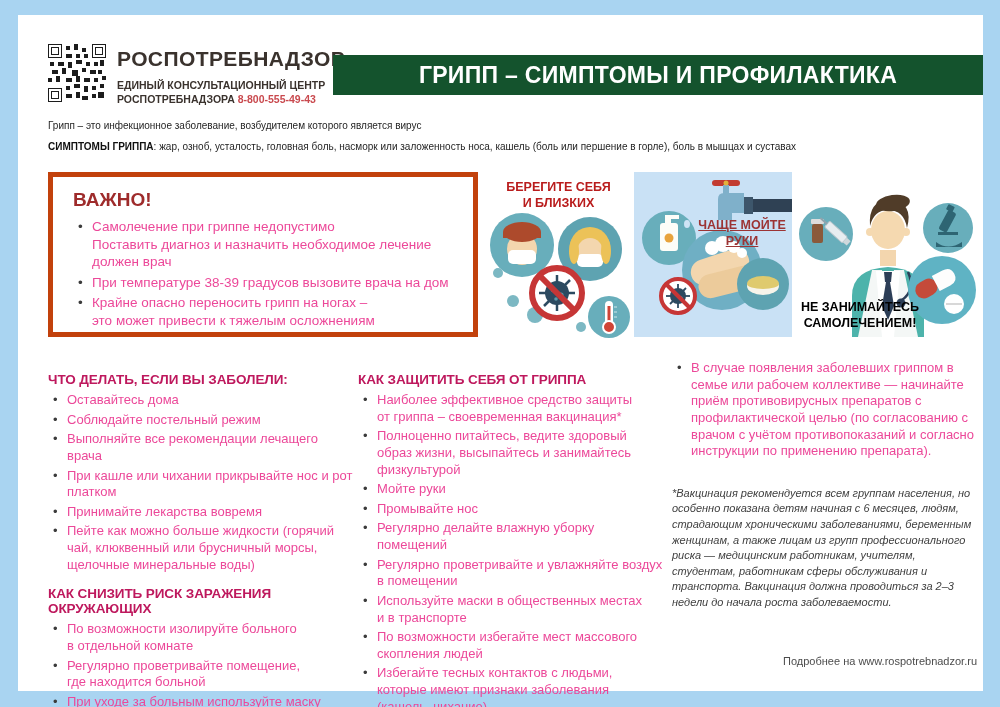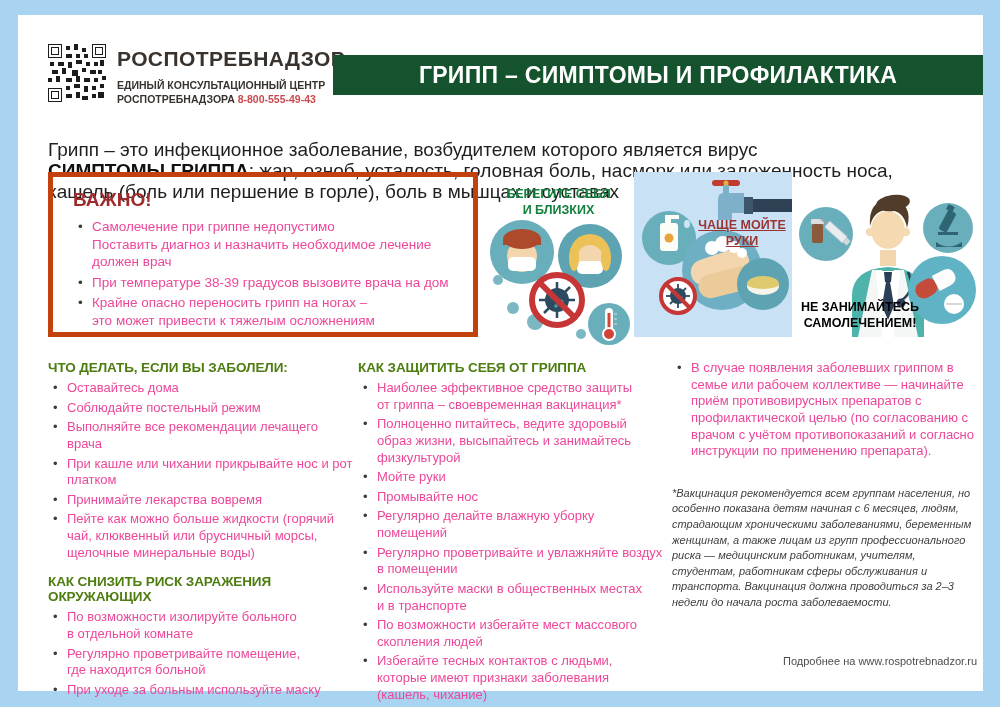--- a/index.html
+++ b/index.html
@@ -21,21 +21,21 @@
   .org-sub { font-size:10.5px; font-weight:bold; margin-top:7px; line-height:1.35; }
   .phone { color:#c9494e; }
   .banner {
     position:absolute; left:315px; top:40px; width:650px; height:40px;
     background:#14532d; color:#ffffff;
     display:flex; align-items:center; justify-content:center;
     font-size:23px; font-weight:bold; letter-spacing:0.3px;
   }
   
   .intro { position:absolute; left:30px; top:100px; width:915px;
-    font-size:19px; color:#1f1f1f; line-height:21px;margin-top:24px; }
+    font-size:10px; color:#1f1f1f; line-height:21px; }
   .intro b { color:#111; }
   
   .important {
     position:absolute; left:30px; top:157px; width:430px; height:165px;
     border:5px solid #c2410c; box-sizing:border-box;
     padding:10px 16px 0 20px;
   }
   .important-title { color:#9e2b2b; font-size:19px; font-weight:bold; margin:2px 0 7px; }
   ul.blist { list-style:none; margin:0; padding:0; }
   ul.blist li {
@@ -43,22 +43,22 @@
     font-size:13px; line-height:1.28; color:#ec4899; white-space:pre-line;
   }
   ul.blist li::before {
     content:"•"; position:absolute; left:5px; top:0; color:#3b3b3b;
   }
   .important ul.blist li { font-size:13.5px; line-height:1.3; }
   
   .panel { position:absolute; top:157px; height:165px; }
   .panel-protect { left:467px; width:147px; }
   .panel-protect .panel-title {
-    text-align:center; color:#15803d; font-weight:bold; font-size:12.5px;
-    line-height:1.25; white-space:pre-line; margin-top:15px;
+    text-align:center; color:#b91c1c; font-weight:bold; font-size:12.5px;
+    line-height:1.25; white-space:pre-line; margin-top:8px;
   }
   .panel-hands { left:616px; width:158px; background:#c9e1f5; }
   .panel-hands .panel-title {
     position:absolute; left:62px; top:46px; width:92px; text-align:center;
     color:#9c3434; font-weight:bold; font-size:12.5px; line-height:1.25;
     white-space:pre-line;
     text-decoration:underline;
   }
   .panel-doctor { left:778px; width:180px; }
   .panel-doctor .panel-title {
@@ -66,21 +66,21 @@
     color:#000000; font-weight:bold; font-size:12.5px; line-height:1.25;
     white-space:pre-line;
   }
   .panel svg.ill { display:block; }
   
   .col { position:absolute; top:345px; width:307px; }
   .col1 { left:30px; }
   .col2 { left:340px; }
   .col3 { left:654px; }
   .col-heading {
-    color:#4d7c0f; font-weight:bold; font-size:13.5px; margin:0 0 5px;
+    color:#be185d; font-weight:bold; font-size:13.5px; margin:12px 0 5px;
     letter-spacing:-0.1px;
   }
   .col-heading.second { margin-top:13px; }
   .footnote {
     margin-top:26px; font-size:11px; font-style:italic; color:#3f3f3f;
     line-height:1.42; white-space:pre-line; width:310px;
   }
   .more {
     position:absolute; left:654px; top:640px; width:305px;
     text-align:right; font-size:11px; color:#4c4c4c;

